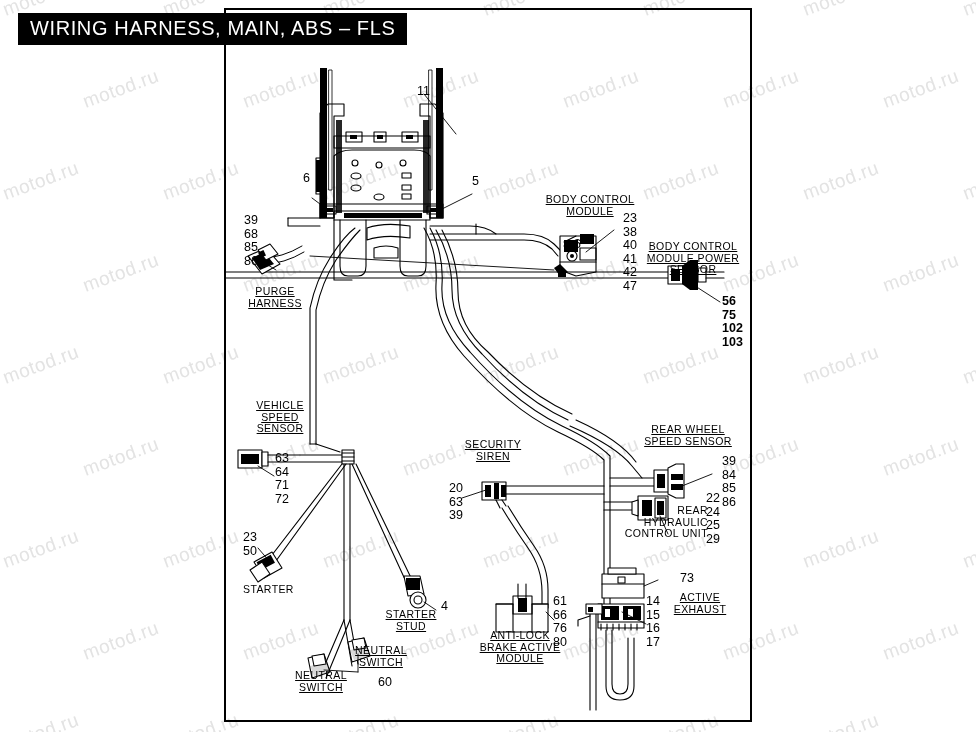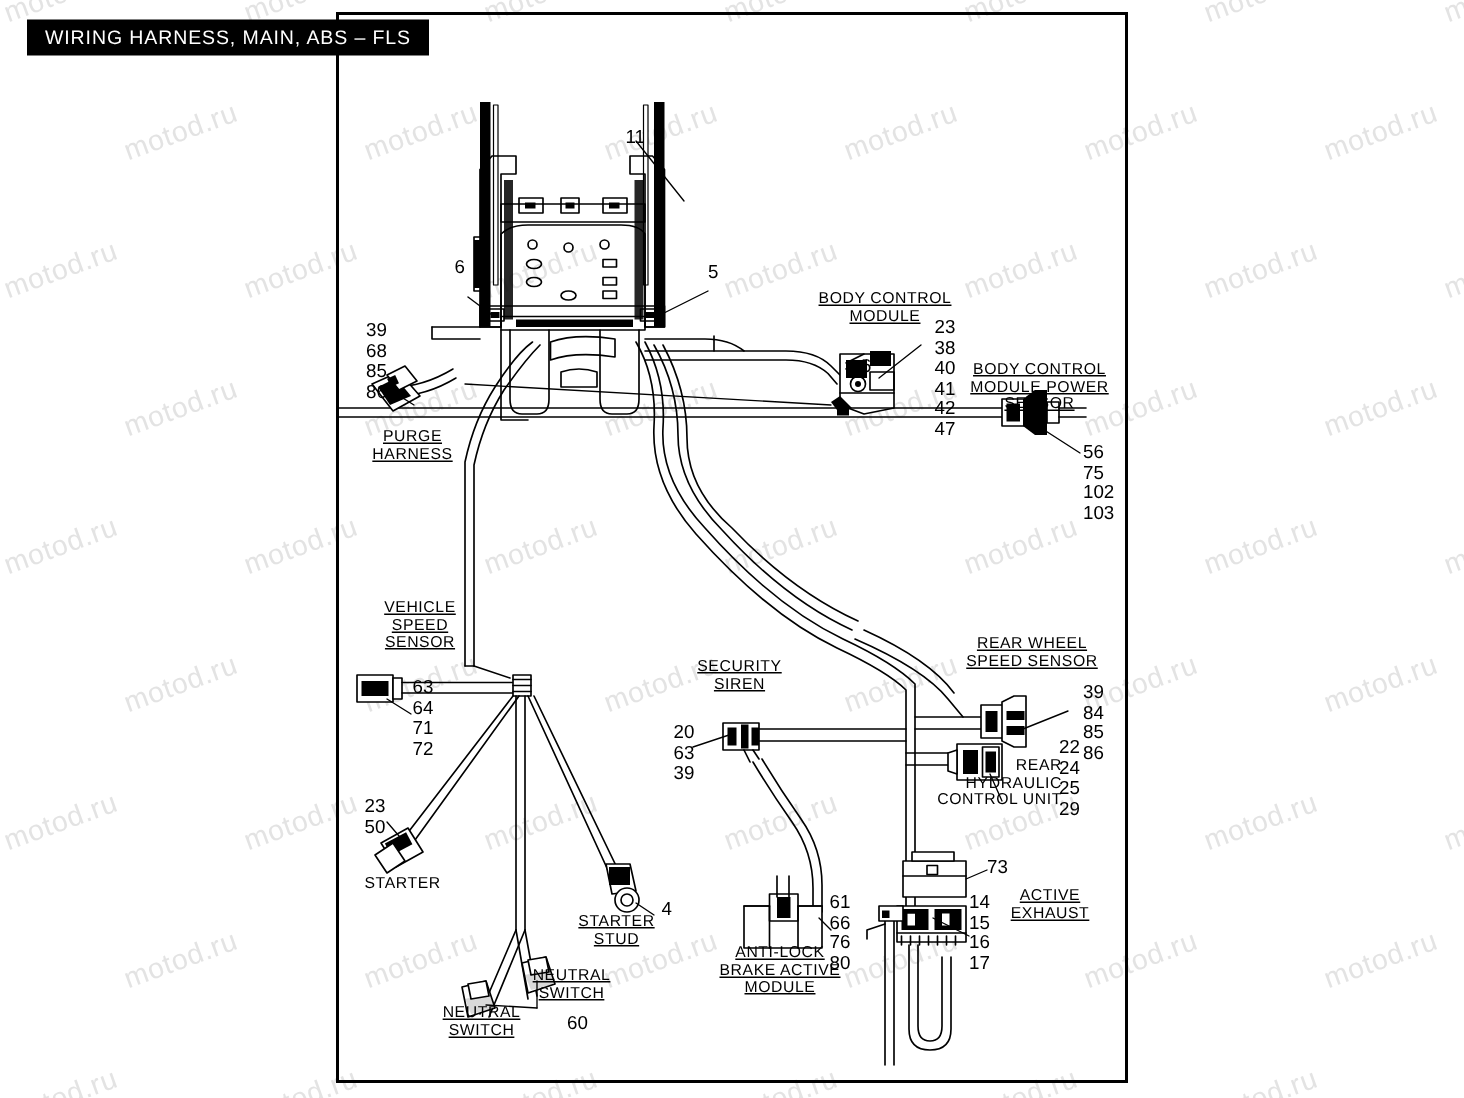--- a/index.html
+++ b/index.html
@@ -10,21 +10,21 @@
   #watermark{position:absolute;inset:0;overflow:hidden;z-index:5;pointer-events:none;}
   .wm{position:absolute;color:#e3e3e3;font-size:19px;letter-spacing:.5px;
       transform:rotate(-20deg);transform-origin:left top;white-space:nowrap;
       font-family:"Liberation Sans",sans-serif;}
 
   
   #frame{position:absolute;left:224px;top:8px;width:524px;height:710px;
          border:2px solid #000;background:transparent;z-index:10;}
 
   #title-banner{position:absolute;left:18px;top:13px;background:#000;color:#fff;
-      padding:4px 12px 5px 12px;font-size:13px;letter-spacing:.6px;
+      padding:4px 12px 5px 12px;font-size:20px;letter-spacing:.6px;
       font-weight:normal;white-space:nowrap;z-index:40;
       font-family:"Liberation Sans",sans-serif;}
 
   
   #art{position:absolute;left:224px;top:8px;width:524px;height:710px;z-index:20;}
 
   
   .lbl{position:absolute;z-index:30;font-size:10.5px;line-height:11.5px;
        color:#000;white-space:pre;font-family:"Liberation Sans",sans-serif;
        letter-spacing:.4px;}
@@ -408,21 +408,21 @@
 38
 40
 41
 42
 47</div>
 <div class="num" style="left:574px;top:238px;">6</div>
 
 <div class="lbl ctr" style="left:641px;top:241px;width:104px;">BODY CONTROL
 MODULE POWER
 SENSOR</div>
-<div class="num" style="left:722px;top:295px;">56
+<div class="num" style="left:722px;top:295px;font-weight:bold;">56
 75
 102
 103</div>
 
 <div class="lbl ctr" style="left:240px;top:400px;width:80px;">VEHICLE
 SPEED
 SENSOR</div>
 <div class="num" style="left:275px;top:452px;">63
 64
 71
@@ -464,19 +464,19 @@
 29</div>
 
 <div class="lbl ctr" style="left:474px;top:630px;width:92px;">ANTI-LOCK
 BRAKE ACTIVE
 MODULE</div>
 <div class="num" style="left:553px;top:595px;">61
 66
 76
 80</div>
 
-<div class="num" style="left:658px;top:572px;">73</div>
+<div class="num" style="left:680px;top:572px;">73</div>
 <div class="lbl ctr" style="left:669px;top:592px;width:62px;">ACTIVE
 EXHAUST</div>
 <div class="num" style="left:646px;top:595px;">14
 15
 16
 17</div>
 
 </body></html>

